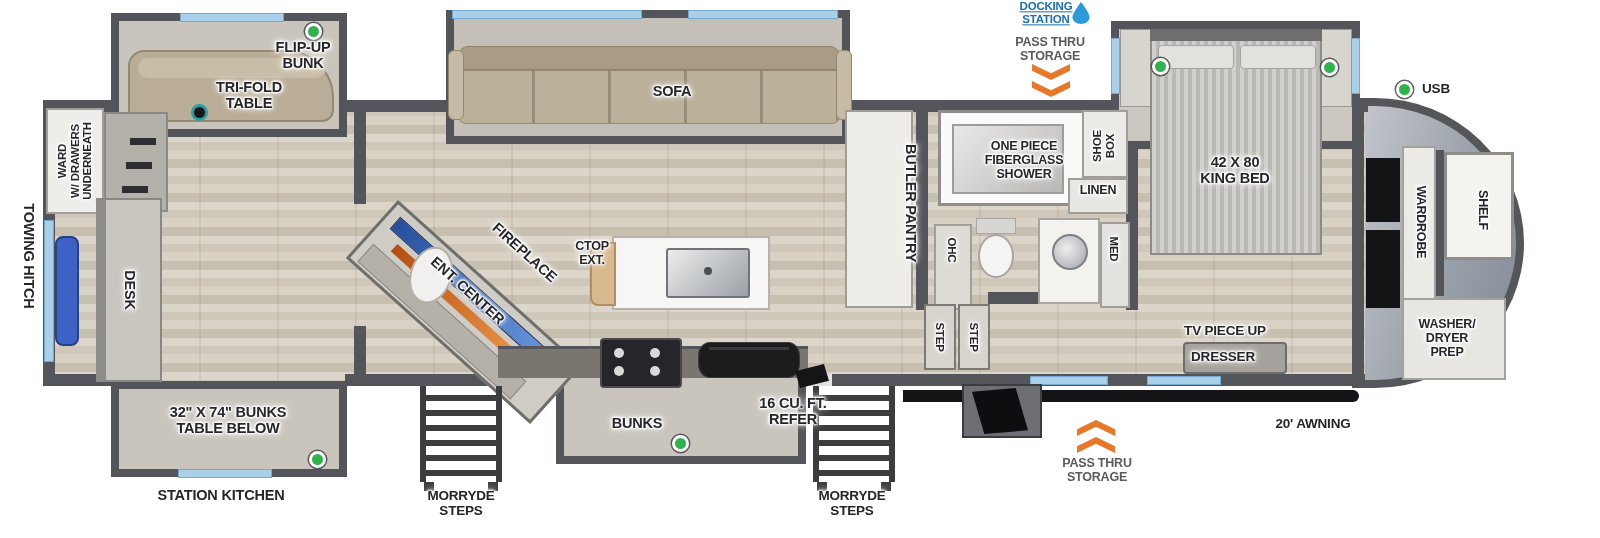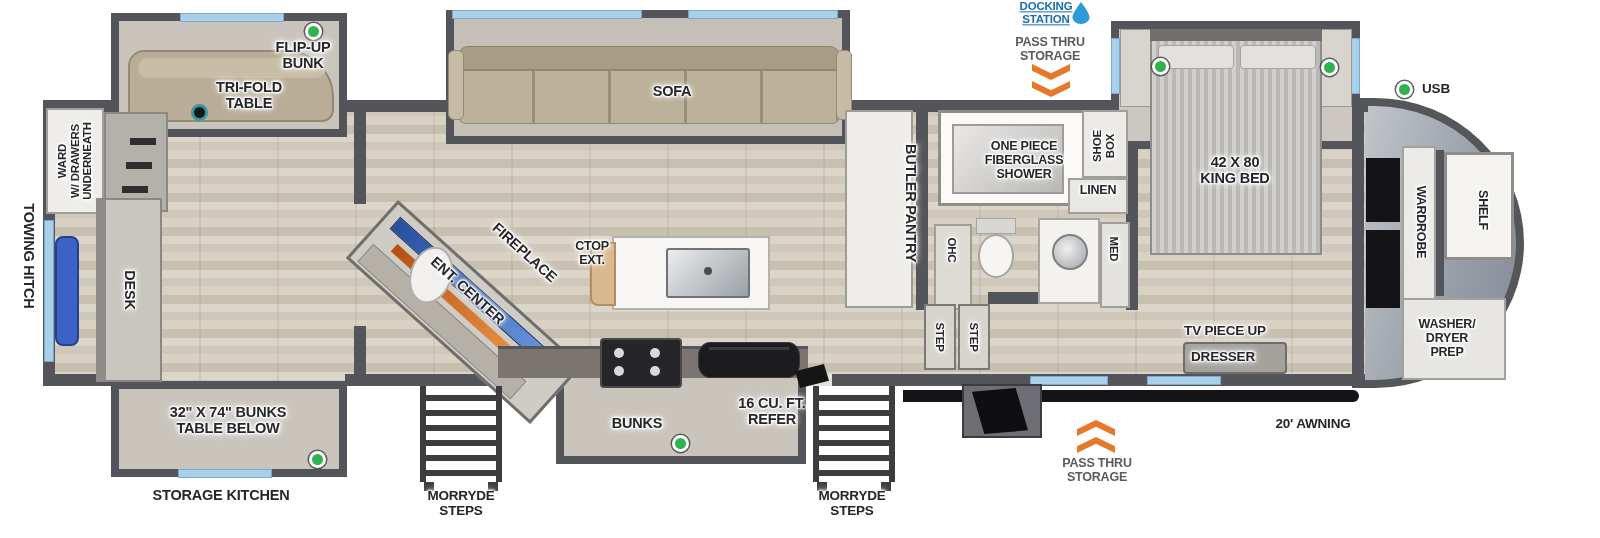--- a/index.html
+++ b/index.html
@@ -177,32 +177,32 @@
   <div class="lbl vm90 xs" style="left:75px;top:161px;">WARD
 W/ DRAWERS
 UNDERNEATH</div>
   <div class="lbl v90" style="left:129px;top:290px;">DESK</div>
   <div class="lbl" style="left:303px;top:56px;">FLIP-UP
 BUNK</div>
   <div class="lbl" style="left:249px;top:96px;">TRI-FOLD
 TABLE</div>
   <div class="lbl" style="left:228px;top:421px;">32" X 74" BUNKS
 TABLE BELOW</div>
-  <div class="lbl" style="left:221px;top:496px;">STORAGE KITCHEN</div>
+  <div class="lbl" style="left:221px;top:496px;">STATION KITCHEN</div>
   <div class="lbl md" style="left:461px;top:504px;">MORRYDE
 STEPS</div>
   <div class="lbl md" style="left:852px;top:504px;">MORRYDE
 STEPS</div>
   <div class="lbl" style="left:672px;top:92px;">SOFA</div>
   <div class="lbl d42" style="left:524px;top:253px;">FIREPLACE</div>
   <div class="lbl d42" style="left:467px;top:291px;">ENT. CENTER</div>
   <div class="lbl sm" style="left:592px;top:254px;">CTOP
 EXT.</div>
   <div class="lbl" style="left:637px;top:424px;">BUNKS</div>
-  <div class="lbl" style="left:772px;top:412px;">16 CU. FT.
+  <div class="lbl" style="left:793px;top:412px;">16 CU. FT.
 REFER</div>
   <div class="lbl v90" style="left:910px;top:203px;">BUTLER PANTRY</div>
   <div class="lbl sm" style="left:1013px;top:161px;margin-left:11px;">ONE PIECE
 FIBERGLASS
 SHOWER</div>
   <div class="lbl vm90 xs" style="left:1104px;top:146px;">SHOE
 BOX</div>
   <div class="lbl sm" style="left:1098px;top:191px;">LINEN</div>
   <div class="lbl v90 xs" style="left:952px;top:250px;">OHC</div>
   <div class="lbl v90 xs" style="left:1114px;top:249px;">MED</div>

